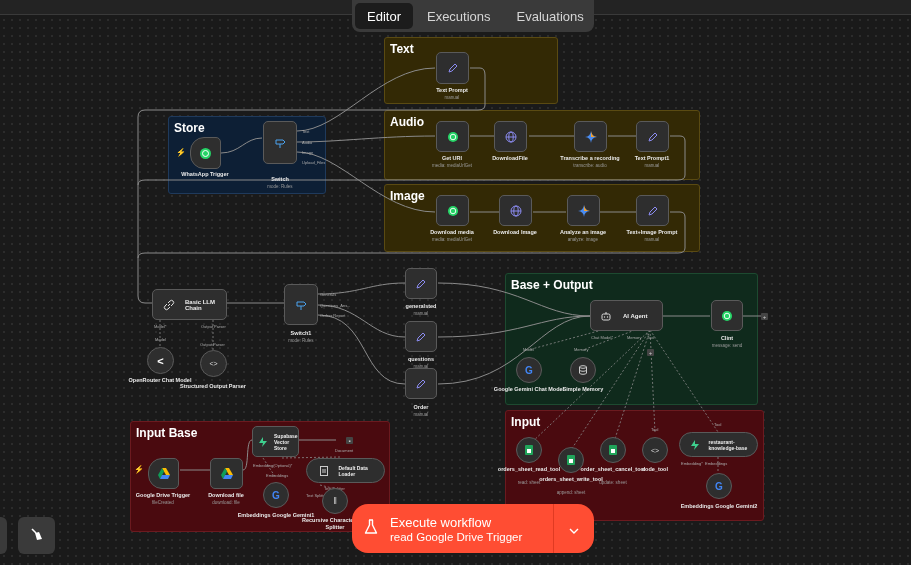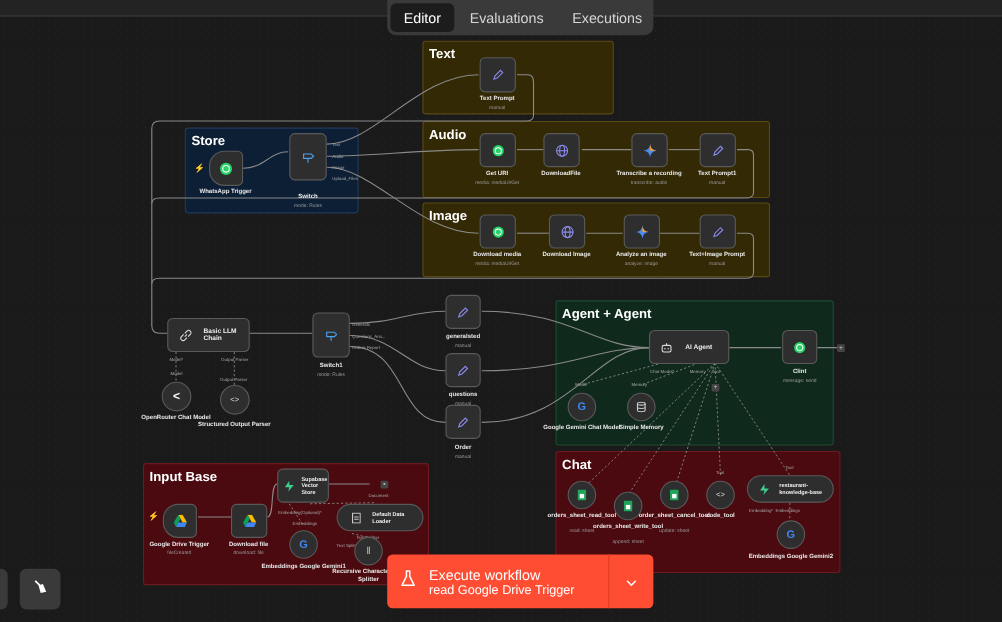--- a/index.html
+++ b/index.html
@@ -38,58 +38,58 @@
   .node.pill { border-radius: 20px; justify-content: flex-start; padding-left: 10px; gap: 8px; }
   .node.trigger { border-radius: 14px 5px 5px 14px; }
   .node .inlabel { font-size: 6px; font-weight: bold; color: #eee; }
   .nlabel { position: absolute; font-size: 5.5px; font-weight: bold; color: #eaeaea; text-align: center; width: 80px; line-height: 1.25; }
   .nsub { position: absolute; font-size: 4.5px; color: #9a9a9a; text-align: center; width: 80px; }
   .plabel { position: absolute; font-size: 4px; color: #aaa; white-space: nowrap; }
   .ico { width: 14px; height: 14px; display: flex; align-items: center; justify-content: center; }
 
   .exec-btn {
     position: absolute; left: 352px; top: 504px; width: 242px; height: 49px;
-    background: #ff4d33; border-radius: 5px; display: flex; align-items: flex-end; cursor: pointer;
+    background: #ff4d33; border-radius: 16px; display: flex; align-items: flex-end; cursor: pointer;
   }
   .exec-main { display: flex; align-items: center; flex: 1; height: 100%; padding-left: 12px; gap: 12px; }
   .exec-text .l1 { font-size: 13px; color: #fff; }
   .exec-text .l2 { font-size: 11.5px; color: #fff; margin-top: 1px; }
   .exec-split { width: 1px; height: 100%; background: #e03a22; }
   .exec-caret { width: 40px; height: 100%; display: flex; align-items: center; justify-content: center; }
 
   .tool-btn { position: absolute; top: 517px; width: 37px; height: 37px; background: #3a3a3a; border-radius: 6px; display: flex; align-items: center; justify-content: center; cursor: pointer; }
   .plus-sq { position: absolute; width: 7px; height: 7px; background: #444; border-radius: 1px; font-size: 6px; color: #ccc; display: flex; align-items: center; justify-content: center; }
 </style>
 </head>
 <body>
 
 <div class="topbar"></div>
 <div class="tabs">
   <div class="tab active">Editor</div>
+  <div class="tab">Executions</div>
   <div class="tab">Evaluations</div>
-  <div class="tab">Executions</div>
 </div>
 
 <div class="group g-text" style="left:384px;top:37px;width:174px;height:67px;">
     <div class="gtitle">Text</div>
   </div>
 <div class="group g-input" style="left:168px;top:116px;width:158px;height:78px;">
     <div class="gtitle">Store</div>
   </div>
 <div class="group g-audio" style="left:384px;top:110px;width:316px;height:70px;">
     <div class="gtitle">Audio</div>
   </div>
 <div class="group g-image" style="left:384px;top:184px;width:316px;height:68px;">
     <div class="gtitle">Image</div>
   </div>
 <div class="group g-agent" style="left:505px;top:273px;width:253px;height:132px;">
-    <div class="gtitle">Agent + Agent</div>
+    <div class="gtitle">Base + Output</div>
   </div>
 <div class="group g-tools" style="left:505px;top:410px;width:259px;height:111px;">
-    <div class="gtitle">Chat</div>
+    <div class="gtitle">Input</div>
   </div>
 <div class="group g-db" style="left:130px;top:421px;width:260px;height:111px;">
     <div class="gtitle">Input Base</div>
   </div>
 
 <svg class="wires">
   <g fill="none" stroke="#8a8a8a" stroke-width="1">
     <path d="M221 153 C240 153 245 138 262 138"></path>
     <path d="M297 131 C340 131 380 68 435 68"></path>
     <path d="M297 142 C340 142 380 136 435 136"></path>

